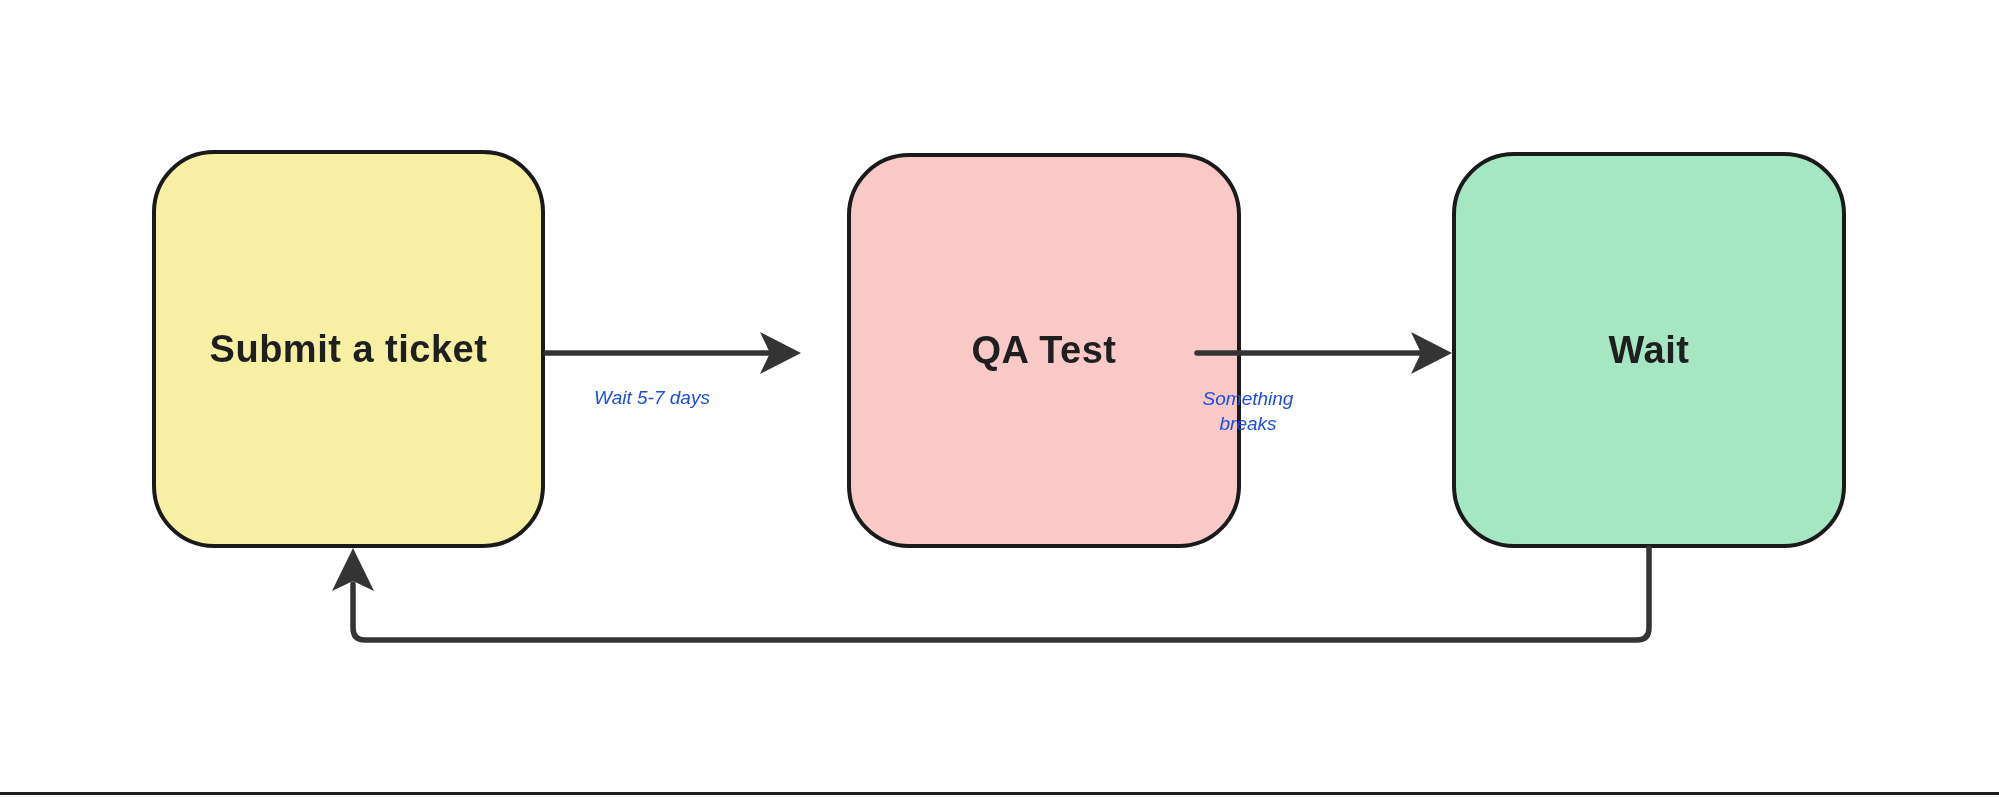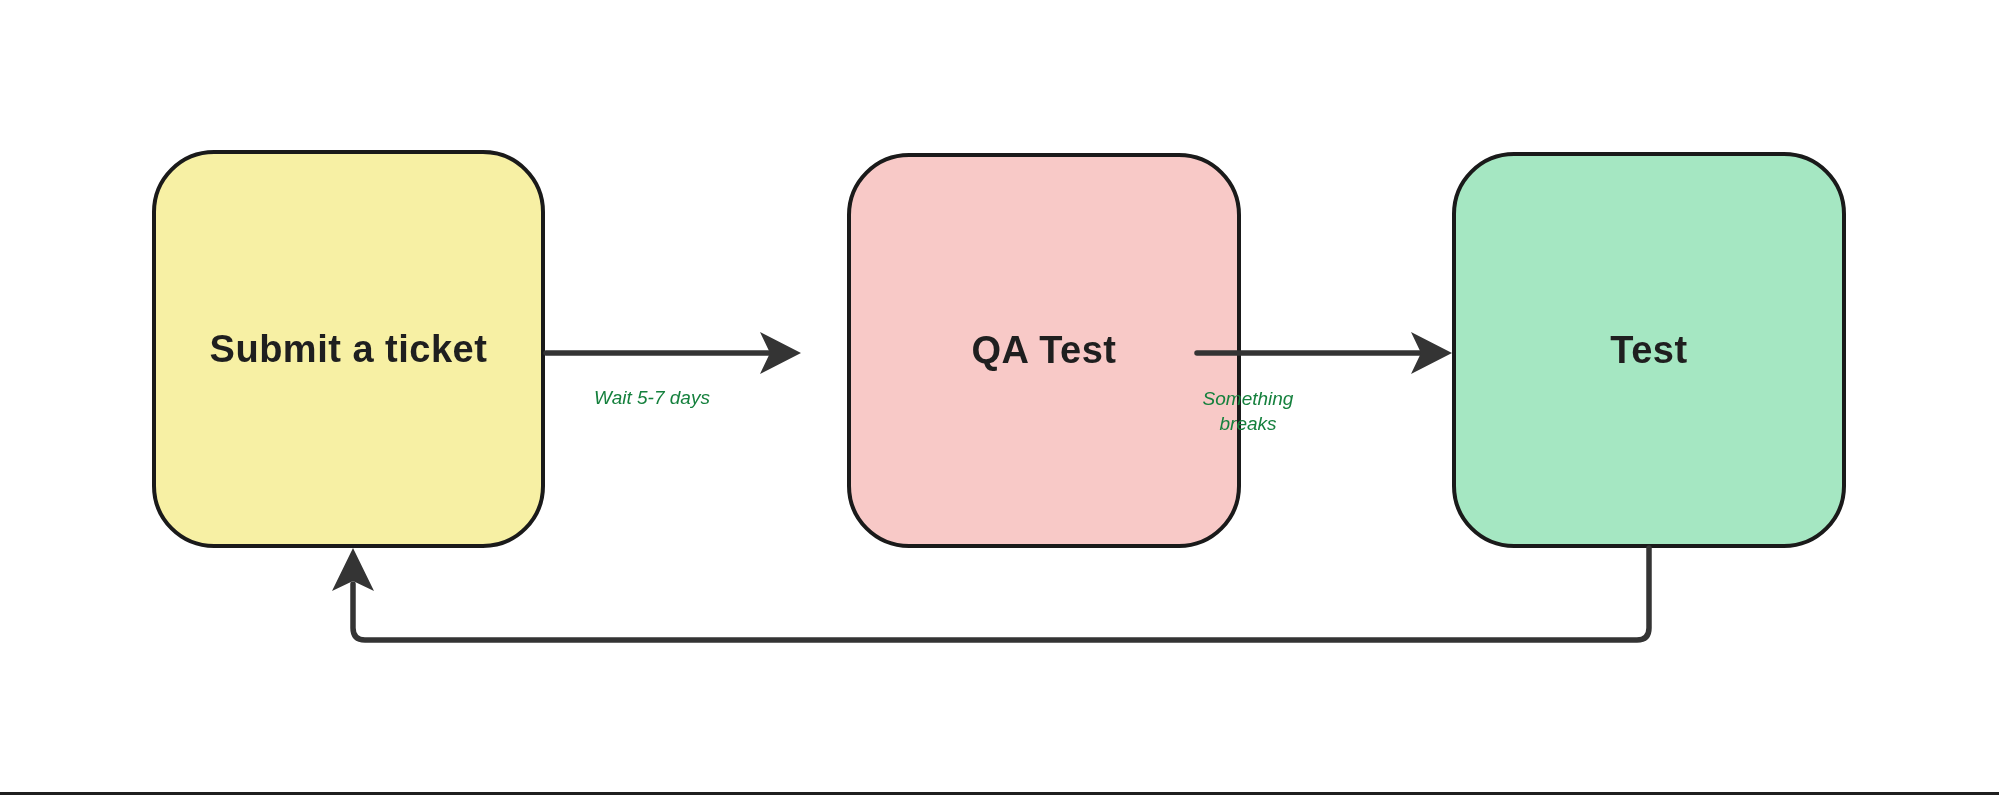--- a/index.html
+++ b/index.html
@@ -44,21 +44,21 @@
   }
   .edge-line {
     fill: none;
     stroke-width: 5.5px;
     stroke-linecap: round;
   }
   .edge-label {
     position: absolute;
     font-size: 19px;
     font-style: italic;
-    color: #15803d;
+    color: #1d4ed8;
     text-align: center;
     line-height: 25px;
   }
   #label-wait   { left: 582px;  top: 385px; width: 140px; }
   #label-breaks { left: 1198px; top: 386px; width: 100px; }
 
   .bottom-edge {
     position: absolute;
     left: 0;
     top: 792px;
@@ -73,21 +73,21 @@
 
   <div class="node" id="node-submit" style="background-color: rgb(247, 240, 164); border-color: rgb(26, 26, 26);">
     <span class="node-label">Submit a ticket</span>
   </div>
 
   <div class="node" id="node-qa" style="background-color: rgb(248, 201, 199); border-color: rgb(26, 26, 26);">
     <span class="node-label">QA Test</span>
   </div>
 
   <div class="node" id="node-reset" style="background-color: rgb(165, 231, 194); border-color: rgb(26, 26, 26);">
-    <span class="node-label">Test</span>
+    <span class="node-label">Wait</span>
   </div>
 
   <svg class="edge-svg" viewBox="0 0 1999 797" xmlns="http://www.w3.org/2000/svg">
 
     <g>
       <line class="edge-line" x1="546" y1="353" x2="771" y2="353" style="stroke: rgb(52, 52, 52);"></line>
       <polygon points="801,353 760,332 770,353 760,374" style="fill: rgb(52, 52, 52);"></polygon>
     </g>
 
     <g>

